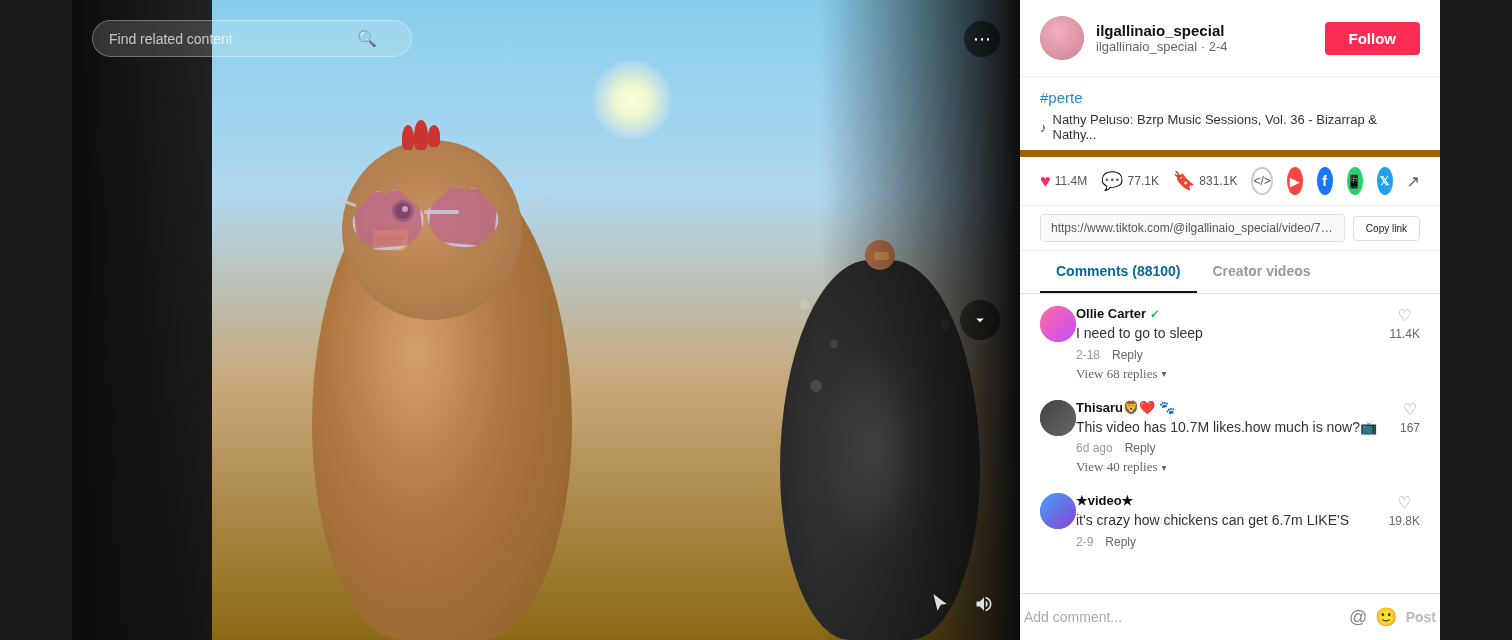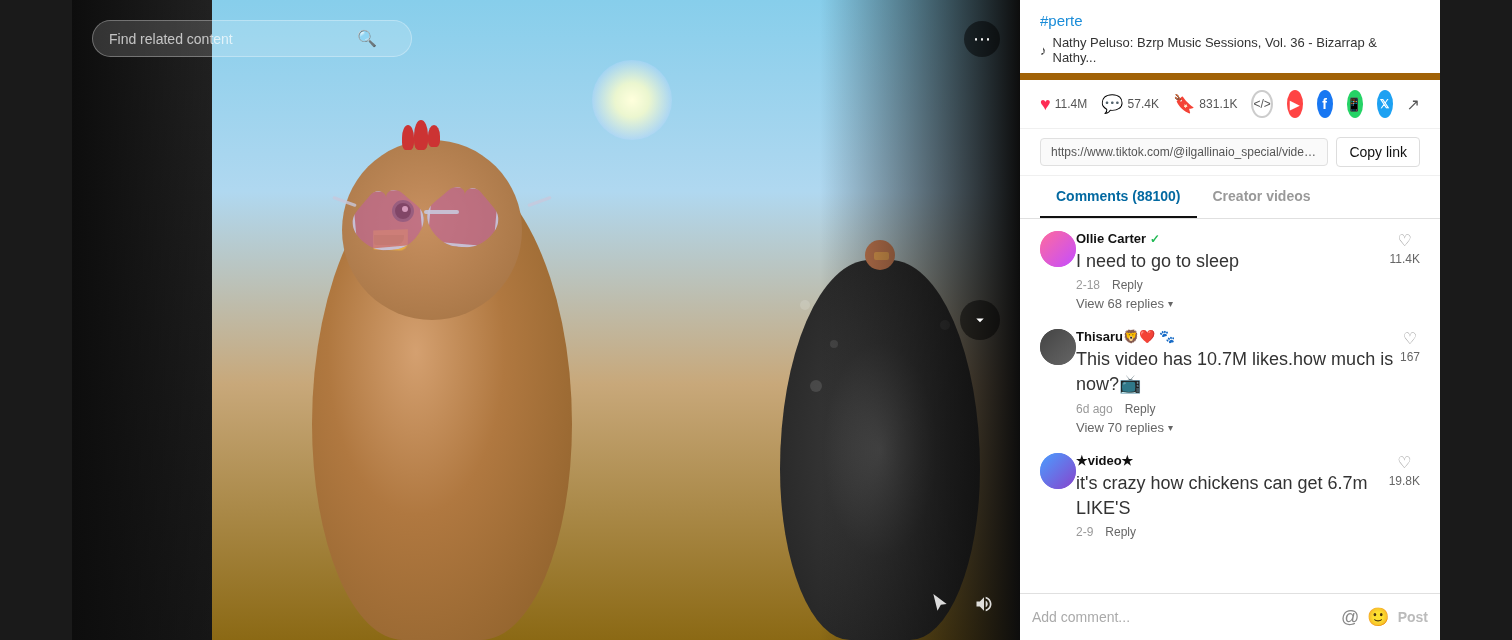--- a/index.html
+++ b/index.html
@@ -294,21 +294,21 @@
       background: #fafafa;
       overflow: hidden;
       text-overflow: ellipsis;
       white-space: nowrap;
     }
     .copy-link-btn {
       background: white;
       border: 1px solid #ddd;
       border-radius: 4px;
       padding: 6px 12px;
-      font-size: 14px;
+      font-size: 10px;
       color: #111;
       cursor: pointer;
       font-weight: 500;
       white-space: nowrap;
     }
     
     .tabs-row {
       display: flex;
       border-bottom: 1px solid #e0e0e0;
       padding: 0 20px;
@@ -358,21 +358,21 @@
       color: #111;
       display: flex;
       align-items: center;
       gap: 4px;
     }
     .verified-badge {
       color: #20b954;
       font-size: 12px;
     }
     .comment-text {
-      font-size: 18px;
+      font-size: 14px;
       color: #333;
       margin: 3px 0;
       line-height: 1.4;
     }
     .comment-meta {
       display: flex;
       align-items: center;
       gap: 12px;
       font-size: 12px;
       color: #999;
@@ -390,26 +390,27 @@
     }
     .comment-like-icon { font-size: 16px; color: #999; cursor: pointer; }
     .view-replies {
       font-size: 13px;
       color: #666;
       cursor: pointer;
       margin-top: 4px;
       display: flex;
       align-items: center;
       gap: 4px;
+      font-family: Liberation Serif, serif;
     }
     .chevron-down { font-size: 10px; }
     
     .comment-input-area {
       border-top: 1px solid #e0e0e0;
-      padding: 12px 12px;
+      padding: 12px 4px;
       display: flex;
       align-items: center;
       gap: 8px;
       background: white;
     }
     .comment-input {
       flex: 1;
       border: none;
       outline: none;
       font-size: 14px;
@@ -520,37 +521,47 @@
       <button class="control-btn">
         <svg width="20" height="20" viewBox="0 0 24 24" fill="rgba(255,255,255,0.85)">
             <path d="M3 9v6h4l5 5V4L7 9H3zm13.5 3c0-1.77-1.02-3.29-2.5-4.03v8.05c1.48-.73 2.5-2.25 2.5-4.02zM14 3.23v2.06c2.89.86 5 3.54 5 6.71s-2.11 5.85-5 6.71v2.06c4.01-.91 7-4.49 7-8.77s-2.99-7.86-7-8.77z"></path>
           </svg>
       </button>
     </div>
   </div>
 
   <div class="right-panel">
 
+    <div class="user-header">
+      <div class="avatar">
+        <div class="avatar-inner"></div>
+      </div>
+      <div class="user-info">
+        <div class="username">ilgallinaio_special</div>
+        <div class="user-handle">ilgallinaio_special · 2-4</div>
+      </div>
+      <button class="follow-btn">Follow</button>
+    </div>
 
     <div class="content-area">
       <div class="hashtag">#perte</div>
       <div class="music-info">
         <span class="music-note">♪</span>
         <span>Nathy Peluso: Bzrp Music Sessions, Vol. 36 - Bizarrap &amp; Nathy...</span>
       </div>
     </div>
 
     <div class="actions-row">
       <div class="action-item">
         <span class="action-icon heart-icon">♥</span>
         <span>11.4M</span>
       </div>
       <div class="action-item">
         <span class="action-icon comment-icon">💬</span>
-        <span>57.4K</span>
+        <span>77.1K</span>
       </div>
       <div class="action-item">
         <span class="action-icon bookmark-icon">🔖</span>
         <span>831.1K</span>
       </div>
       <div class="code-icon">
         <span>&lt;/&gt;</span>
       </div>
       <div class="share-circle share-red">
         <span>▶</span>
@@ -611,21 +622,21 @@
         <div class="comment-content">
           <div class="comment-username">
             <span>Thisaru🦁❤️ 🐾</span>
           </div>
           <div class="comment-text">This video has 10.7M likes.how much is now?📺</div>
           <div class="comment-meta">
             <span>6d ago</span>
             <span class="comment-reply">Reply</span>
           </div>
           <div class="view-replies">
-            <span>View 70 replies</span>
+            <span>View 40 replies</span>
             <span class="chevron-down">▾</span>
           </div>
         </div>
         <div class="comment-like">
           <span class="comment-like-icon">♡</span>
           <span>167</span>
         </div>
       </div>
 
       <div class="comment-item">

